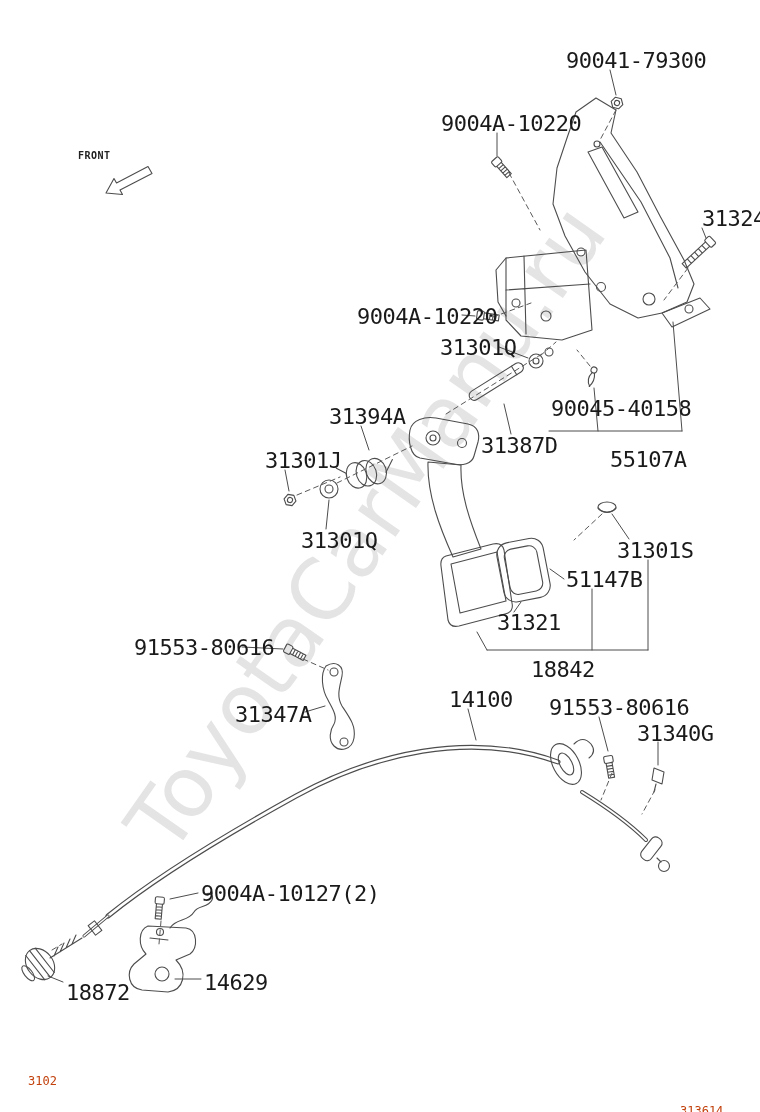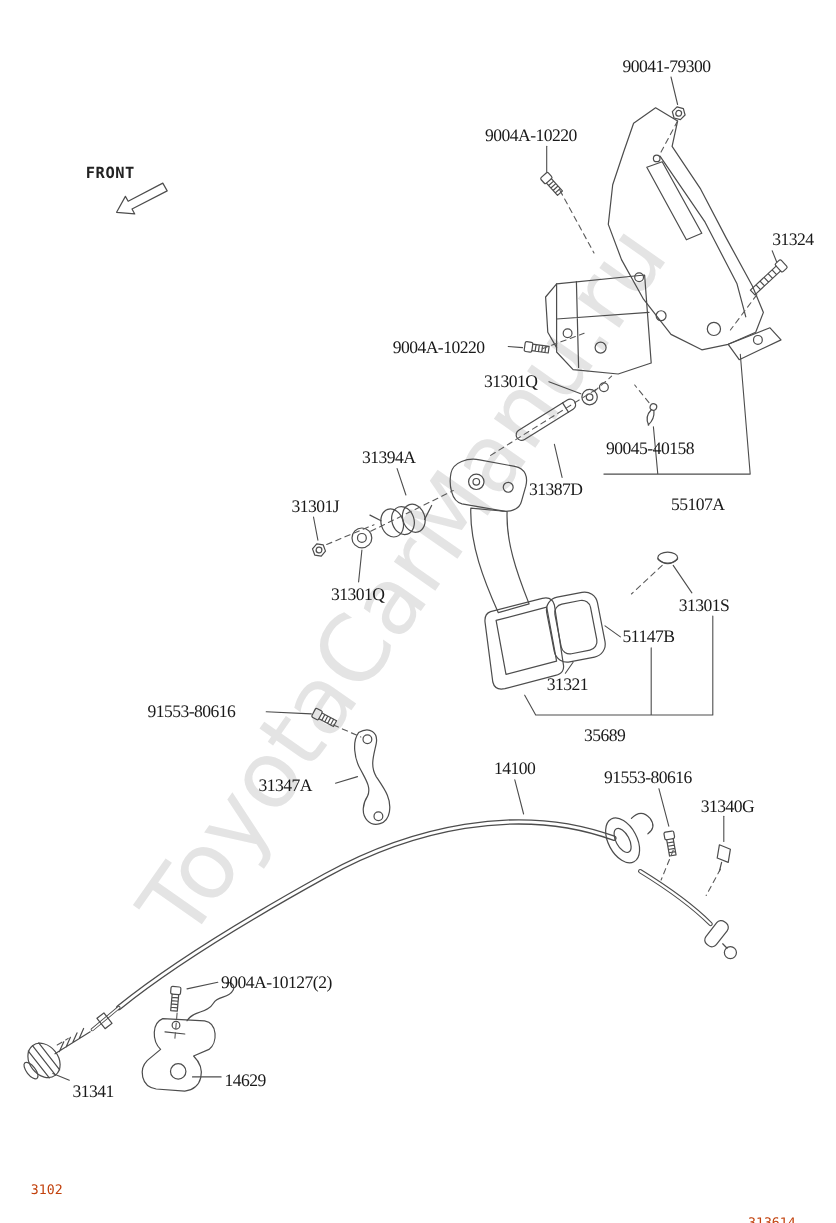--- a/index.html
+++ b/index.html
@@ -4,26 +4,26 @@
 <style>
   * { margin:0; padding:0; box-sizing:border-box; }
   html,body { background:#ffffff; }
   .page {
     position:relative; width:760px; height:1112px;
     background:#ffffff; overflow:hidden;
     font-family:"DejaVu Sans Mono", monospace;
   }
   svg.art { position:absolute; left:0; top:0; }
   .part-label {
-    position:absolute; font-size:16px; line-height:17px;
-    color:#1a1a1a; letter-spacing:-0.5px; white-space:nowrap;font-family:Liberation Serif, serif;
+    position:absolute; font-size:22px; line-height:17px;
+    color:#1a1a1a; letter-spacing:-0.5px; white-space:nowrap;
   }
   .front-label {
     position:absolute; left:78px; top:150px;
-    font-size:14px; font-weight:bold; color:#222; letter-spacing:0.5px;
+    font-size:10px; font-weight:bold; color:#222; letter-spacing:0.5px;
   }
   .footer-code {
     position:absolute; font-size:12px; color:#c2410c;
   }
   .footer-left { left:28px; top:1074px; }
   .footer-right { left:680px; top:1076px;margin-top:28px; }
 </style>
 </head>
 <body>
 
@@ -251,24 +251,24 @@
   <div class="part-label" style="left:329px; top:408px;">31394A</div>
   <div class="part-label" style="left:551px; top:400px;">90045-40158</div>
   <div class="part-label" style="left:481px; top:437px;">31387D</div>
   <div class="part-label" style="left:610px; top:451px;">55107A</div>
   <div class="part-label" style="left:265px; top:452px;">31301J</div>
   <div class="part-label" style="left:301px; top:532px;">31301Q</div>
   <div class="part-label" style="left:617px; top:542px;">31301S</div>
   <div class="part-label" style="left:566px; top:571px;">51147B</div>
   <div class="part-label" style="left:497px; top:614px;text-align:center;">31321</div>
   <div class="part-label" style="left:134px; top:639px;">91553-80616</div>
-  <div class="part-label" style="left:531px; top:661px;">35689</div>
+  <div class="part-label" style="left:531px; top:661px;">18842</div>
   <div class="part-label" style="left:449px; top:691px;">14100</div>
   <div class="part-label" style="left:235px; top:706px;">31347A</div>
   <div class="part-label" style="left:549px; top:699px;">91553-80616</div>
   <div class="part-label" style="left:637px; top:725px;">31340G</div>
   <div class="part-label" style="left:201px; top:885px;text-align:center;">9004A-10127(2)</div>
-  <div class="part-label" style="left:66px;  top:984px;">31341</div>
+  <div class="part-label" style="left:66px;  top:984px;">18872</div>
   <div class="part-label" style="left:204px; top:974px;">14629</div>
 
   <div class="footer-code footer-left">3102</div>
   <div class="footer-code footer-right">313614</div>
 </div>
 
 </body></html>

